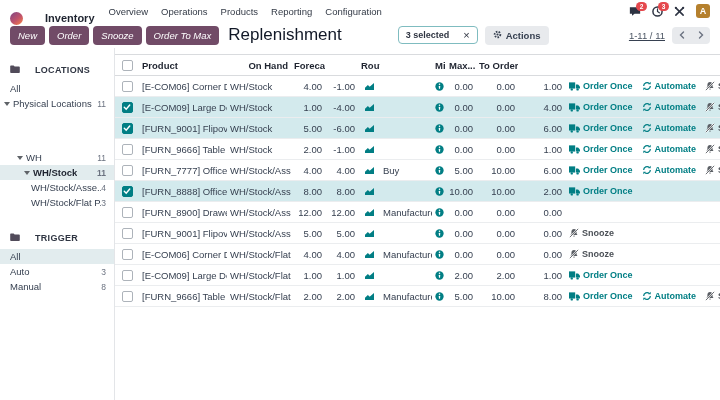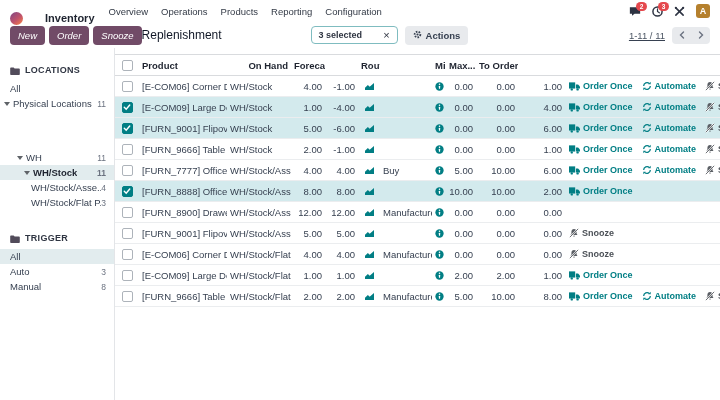--- a/index.html
+++ b/index.html
@@ -15,37 +15,37 @@
   .tray{position:relative;display:flex;cursor:pointer;}
   .badge{position:absolute;top:-4px;right:-6px;background:#e5484d;color:#fff;font-size:6.5px;font-weight:700;
     min-width:9px;height:9px;border-radius:5px;display:flex;align-items:center;justify-content:center;padding:0 1px;}
   .avatar{width:14px;height:14px;border-radius:3px;background:#b5802d;color:#fff;font-size:9px;font-weight:700;
     display:flex;align-items:center;justify-content:center;cursor:pointer;}
   
   .cp{height:26px;display:flex;align-items:center;padding:0 10px;}
   .cp-buttons{display:flex;gap:4px;}
   .btn{background:#714b67;color:#fff;font-size:9.5px;font-weight:500;border:none;border-radius:4px;
     padding:4px 8px;cursor:pointer;font-family:inherit;white-space:nowrap;font-style:italic;}
-  .cp-title{font-size:12px;color:#111827;}
-  .sel-pill{margin-left:89px;display:flex;align-items:center;gap:21px;border:1px solid #7fbcc0;border-radius:4px;
+  .cp-title{font-size:17px;color:#111827;margin-left:9px;}
+  .sel-pill{margin-left:56px;display:flex;align-items:center;gap:14px;border:1px solid #7fbcc0;border-radius:4px;
     padding:3px 7px;background:#fff;}
   .sel-label{font-size:9px;font-weight:700;color:#2f3542;}
   .sel-x{font-size:11px;color:#2f3542;cursor:pointer;line-height:9px;}
   .actions-btn{display:flex;align-items:flex-start;gap:4px;background:#e8eaed;border-radius:4px;padding:4px 8px;
     font-size:9.5px;font-weight:600;color:#374151;margin-left:7px;cursor:pointer;}
   .spacer{flex:1;}
   .pager{display:flex;align-items:center;gap:7px;text-decoration:underline;}
   .pager-text{font-size:9.5px;color:#4b5563;cursor:pointer;}
   .pager-btns{display:flex;background:#e8eaed;border-radius:4px;overflow:hidden;}
   .pager-btn{width:19px;height:17px;display:flex;align-items:center;justify-content:center;cursor:pointer;}
   
   .content{display:flex;height:352px;}
   .sidebar{width:114px;border-right:1px solid #e3e5e8;padding-top:14px;flex-shrink:0;}
   .sb-section{margin-bottom:20px;}
-  .sb-title{display:flex;align-items:flex-end;gap:5px;padding:3px 10px 6px;font-size:9px;font-weight:700;color:#2f3542;letter-spacing:.3px;}
+  .sb-title{display:flex;align-items:flex-start;gap:15px;padding:3px 10px 6px;font-size:9px;font-weight:700;color:#2f3542;letter-spacing:.3px;}
   .sb-item{display:flex;align-items:center;height:15px;font-size:9.5px;color:#374151;cursor:pointer;padding-right:8px;}
   .sb-item.sel{background:#e2ecee;}
   .sb-item.bold{font-weight:700;color:#1f2430;}
   .caret{width:0;height:0;border-left:3px solid transparent;border-right:3px solid transparent;border-top:4px solid #5f6368;margin-right:3px;flex-shrink:0;}
   .sb-label{white-space:nowrap;overflow:hidden;}
   .sb-count{margin-left:auto;color:#6b7280;font-size:8.5px;}
   
   .table{flex:1;padding-top:6px;min-width:0;}
   .thead,.trow{display:grid;grid-template-columns:24px 88px 64px 34px 33px 22px 52px 14px 30px 42px 47px 1fr;
     align-items:center;height:20px;font-size:9.5px;}
@@ -105,20 +105,21 @@
     </span>
     <span class="avatar">A</span>
   </div>
 </header>
 
 <div class="cp">
   <div class="cp-buttons">
       <button class="btn">New</button>
       <button class="btn">Order</button>
       <button class="btn">Snooze</button>
+      <button class="btn">Order To Max</button>
     </div>
   <span class="cp-title">Replenishment</span>
   <span class="sel-pill">
     <span class="sel-label">3 selected</span>
     <span class="sel-x">×</span>
   </span>
   <span class="actions-btn">
     <svg width="9" height="9" viewBox="0 0 10 10">
       <circle cx="5" cy="5" r="3.1" fill="none" stroke="#374151" stroke-width="2.1" stroke-dasharray="1.7 1.4"></circle>
       <circle cx="5" cy="5" r="1.2" fill="#374151"></circle>

